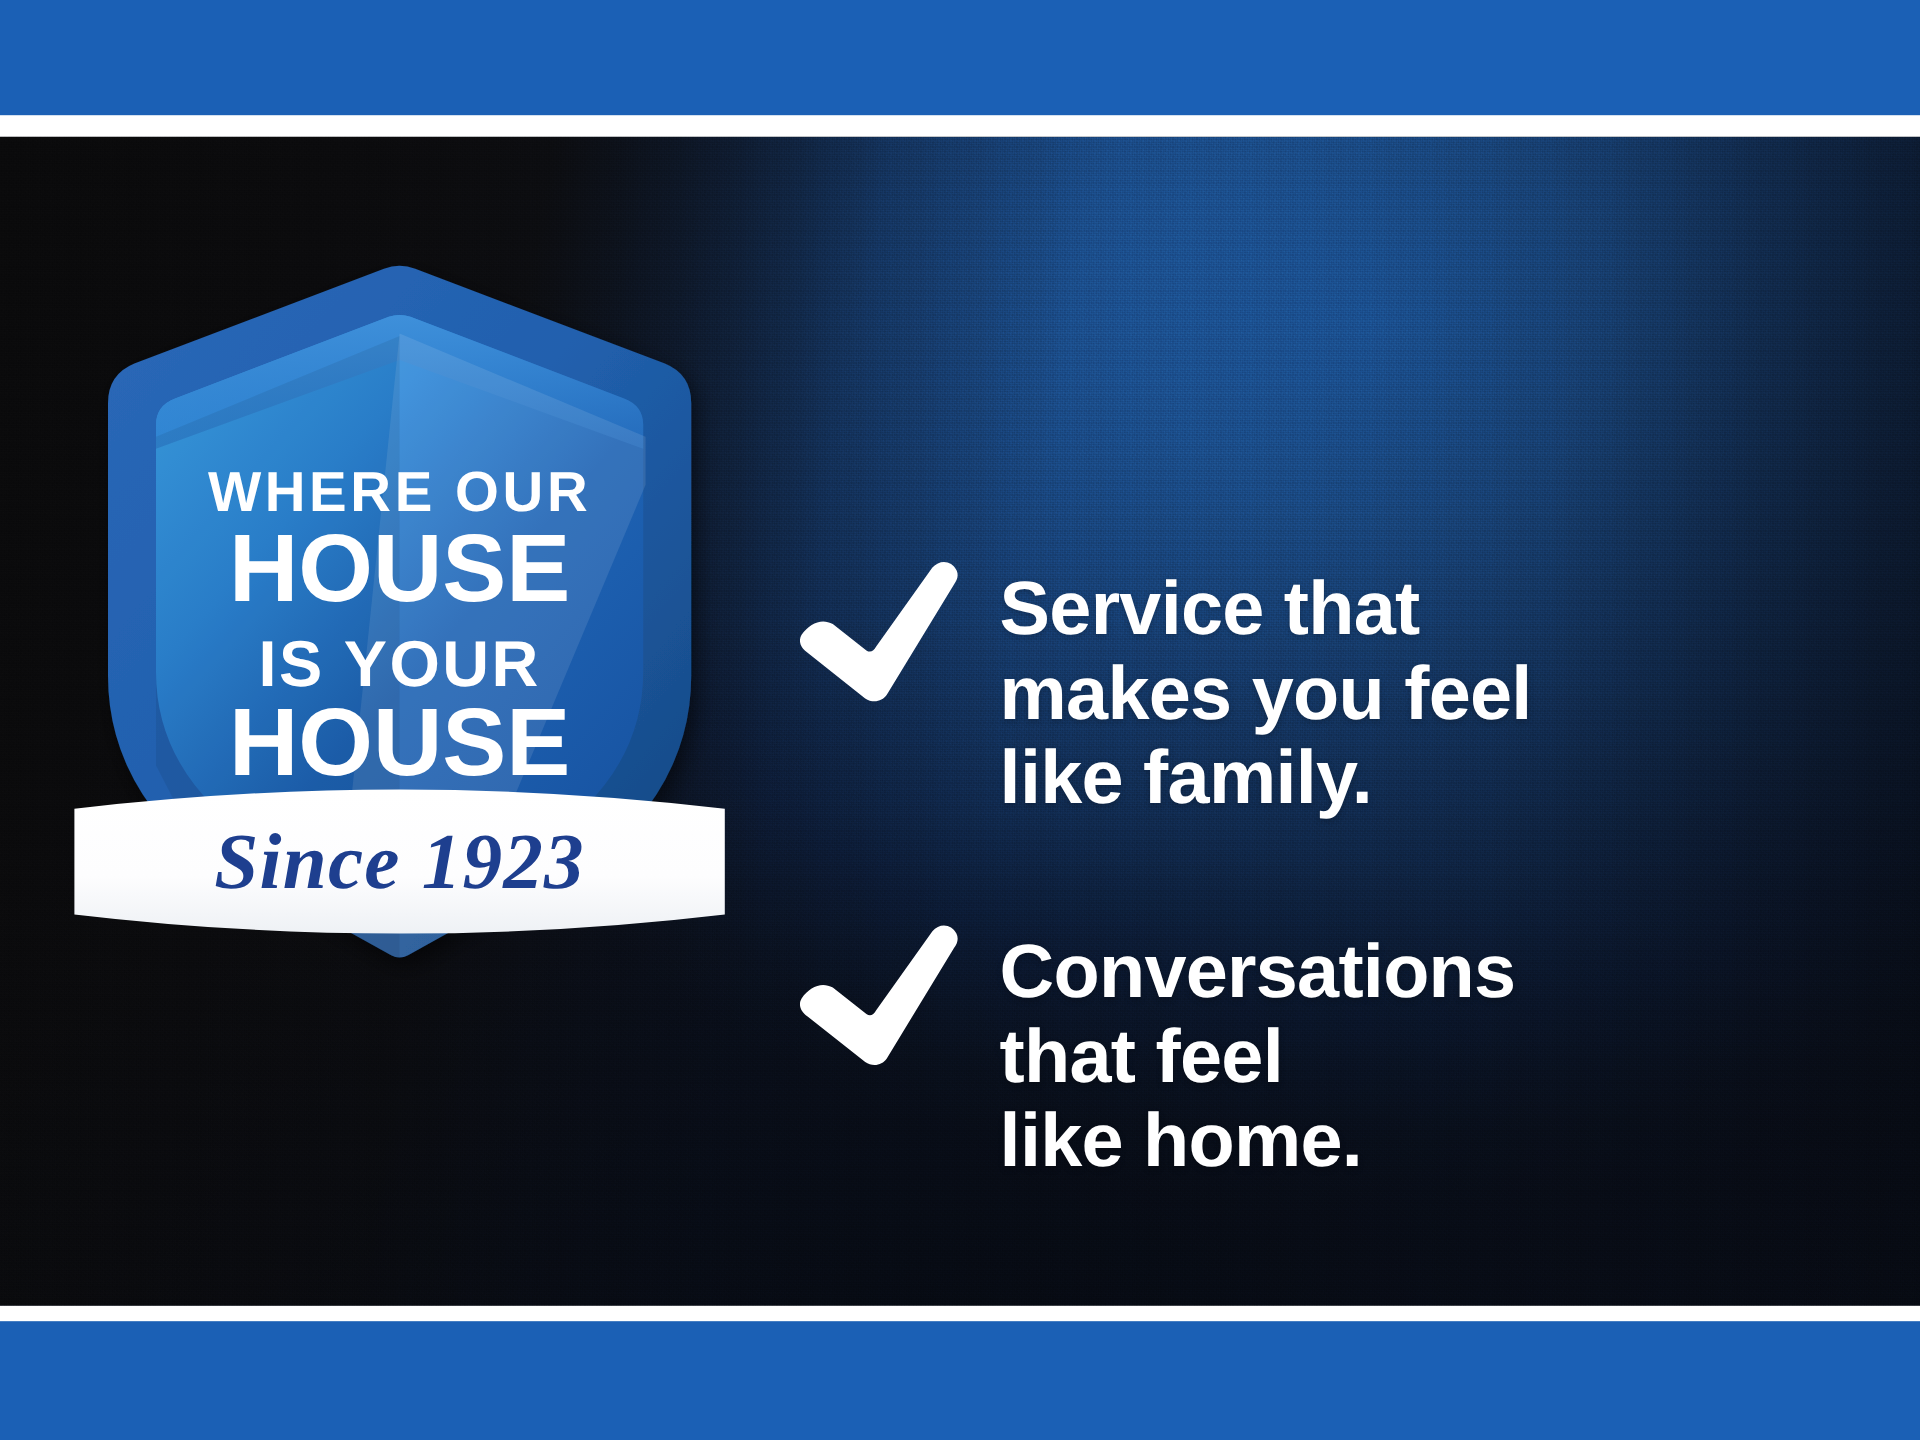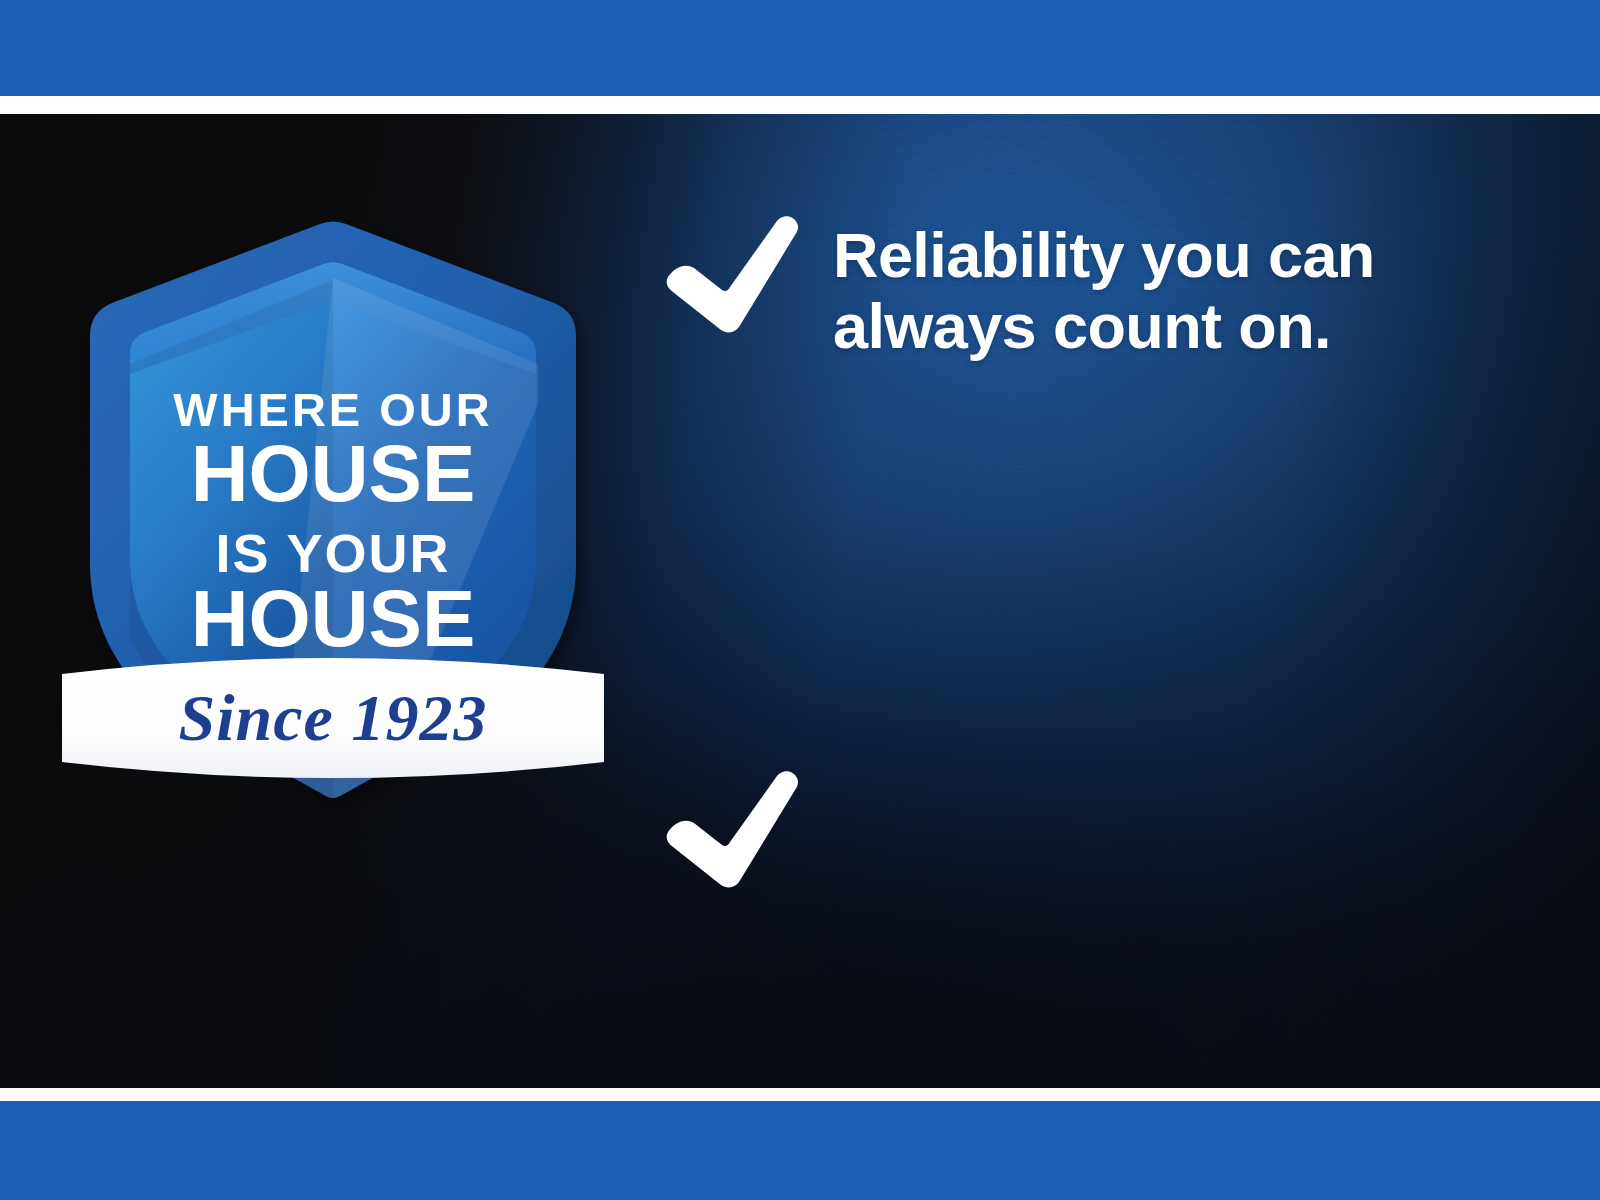--- a/index.html
+++ b/index.html
@@ -226,40 +226,44 @@
 
       <g>
         <path d="M-6,506 Q265,474 536,506 L536,594 Q265,626 -6,594 Z" fill="url(#gRibbon)"></path>
         <text class="since" x="265" y="572">Since 1923</text>
       </g>
     </svg>
   </div>
 
   <div id="benefits">
 
-    <div class="benefit benefit-1">
+
+    <div class="benefit benefit-2">
       <span class="check">
         <svg viewBox="0 0 136 120" xmlns="http://www.w3.org/2000/svg" aria-hidden="true">
           <path d="M3,63 C10,53 20,49 29,54 L57,76 C60,78 63,77 65,73
                    L112,7 C118,0 128,1 132,9 C134,13 133,17 130,21
                    L74,113 C70,119 62,120 56,116 L8,78 C2,74 0,68 3,63 Z" fill="#ffffff"></path>
         </svg>
       </span>
-      <div class="benefit-text">Reliability you can
-always count on.</div>
+      <div class="benefit-text">Service that
+makes you feel
+like family.</div>
     </div>
-
 
     <div class="benefit benefit-3">
       <span class="check">
         <svg viewBox="0 0 136 120" xmlns="http://www.w3.org/2000/svg" aria-hidden="true">
           <path d="M3,63 C10,53 20,49 29,54 L57,76 C60,78 63,77 65,73
                    L112,7 C118,0 128,1 132,9 C134,13 133,17 130,21
                    L74,113 C70,119 62,120 56,116 L8,78 C2,74 0,68 3,63 Z" fill="#ffffff"></path>
         </svg>
       </span>
+      <div class="benefit-text">Conversations
+that feel
+like home.</div>
     </div>
 
   </div>
 
   <div class="bar bar-bottom"></div>
 
 </div>
 
 </body></html>

